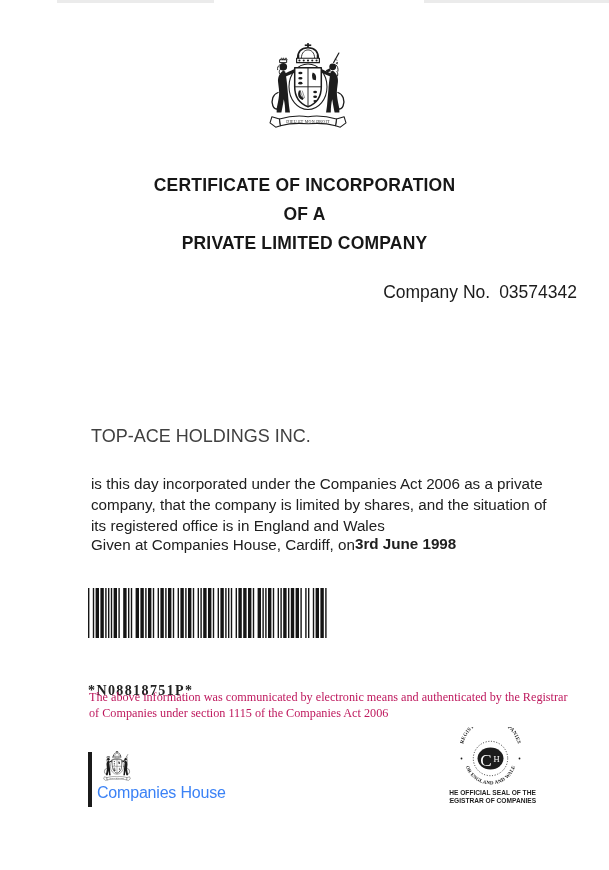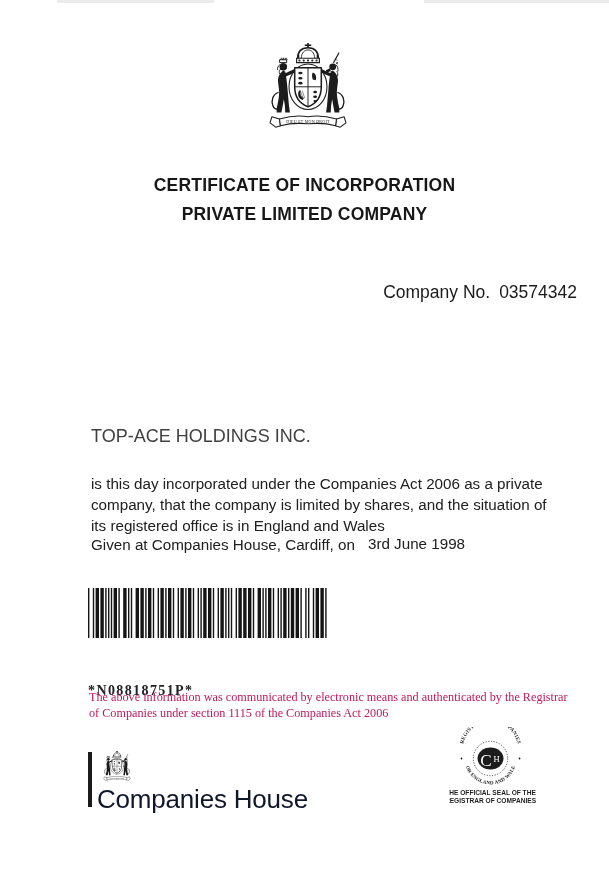--- a/index.html
+++ b/index.html
@@ -9,30 +9,30 @@
   .arms{position:absolute;left:251px;top:43px;}
   .title-block{position:absolute;left:0;top:171px;width:609px;text-align:center;
         font-size:17.5px;font-weight:bold;line-height:29px;letter-spacing:.2px;color:#171717;}
   .company-no{position:absolute;left:0;top:282px;width:577px;text-align:right;font-size:17.5px;color:#1b1b1b;}
   .company-no .val{margin-left:9px;}
   .para{position:absolute;left:91px;width:482px;font-size:15.2px;line-height:21px;white-space:pre-line;color:#202020;}
   .p1{top:367px;}
   .company-name{position:absolute;left:91px;top:426px;font-size:18px;color:#404040;}
   .p2{top:473px;}
   .given{position:absolute;left:91px;top:536px;font-size:15.2px;color:#202020;}
-  .given .date{margin-left:13px;position:relative;top:-1.5px;}
+  .given .date{position:relative;top:-1.5px;font-weight:bold;}
   .barcode{position:absolute;left:88px;top:588px;}
   .barcode-num{position:absolute;left:88px;top:651px;font-family:"Liberation Serif",serif;
         font-weight:bold;font-size:14px;letter-spacing:1.4px;color:#222;margin-top:32px;}
   .footnote{position:absolute;left:89px;top:690px;width:488px;font-family:"Liberation Serif",serif;
         font-size:12.2px;line-height:15.8px;white-space:pre-line;color:#be185d;}
   .ch-logo{position:absolute;left:88px;top:751px;width:220px;height:58px;}
   .ch-logo .bar{position:absolute;left:0;top:1px;width:3.5px;height:55px;background:#1b1b1b;}
   .ch-logo .crest{position:absolute;left:9px;top:0;}
-  .ch-logo .brand{position:absolute;left:9px;top:33px;font-size:26px;color:#0f172a;letter-spacing:-.2px;}
+  .ch-logo .brand{position:absolute;left:9px;top:33px;font-size:16px;color:#3b82f6;letter-spacing:-.2px;}
   .seal{position:absolute;left:449px;top:727px;}
   svg .ink{fill:#1c1c1c;}
   svg .line{stroke:#1c1c1c;fill:none;}
 </style>
 </head>
 <body>
 
 <div class="page">
 
   <div class="artifact" style="left:57px;top:0;width:157px;height:2.5px;"></div>
@@ -95,20 +95,21 @@
       </g>
     </defs>
   </svg>
 
   <svg class="arms" width="114" height="99" viewBox="0 0 120 104">
     <use href="#royal-arms"></use>
   </svg>
 
   <div class="title-block">
     <div>CERTIFICATE OF INCORPORATION</div>
+    <div>OF A</div>
     <div>PRIVATE LIMITED COMPANY</div>
   </div>
 
   <div class="company-no">
     <span>Company No.</span><span class="val">03574342</span>
   </div>
 
   <div class="company-name">TOP-ACE HOLDINGS INC.</div>
   <div class="para p2">is this day incorporated under the Companies Act 2006 as a private
 company, that the company is limited by shares, and the situation of

